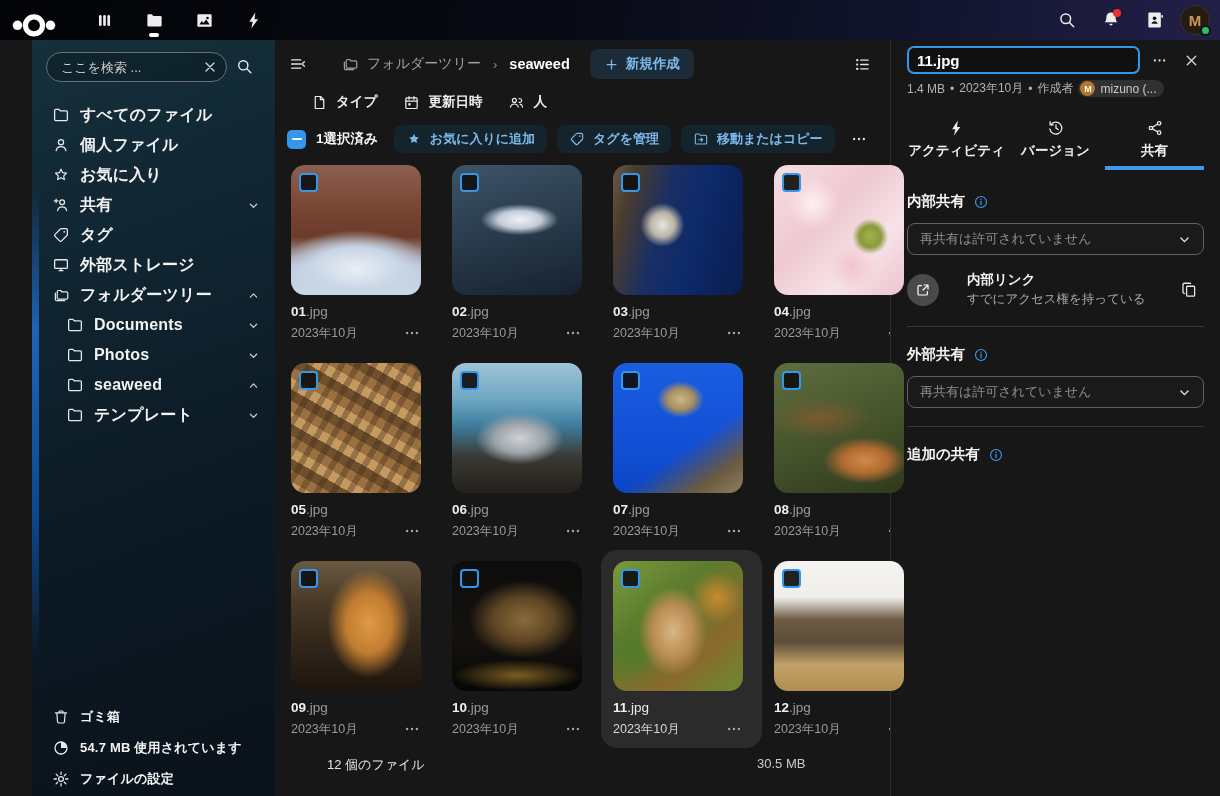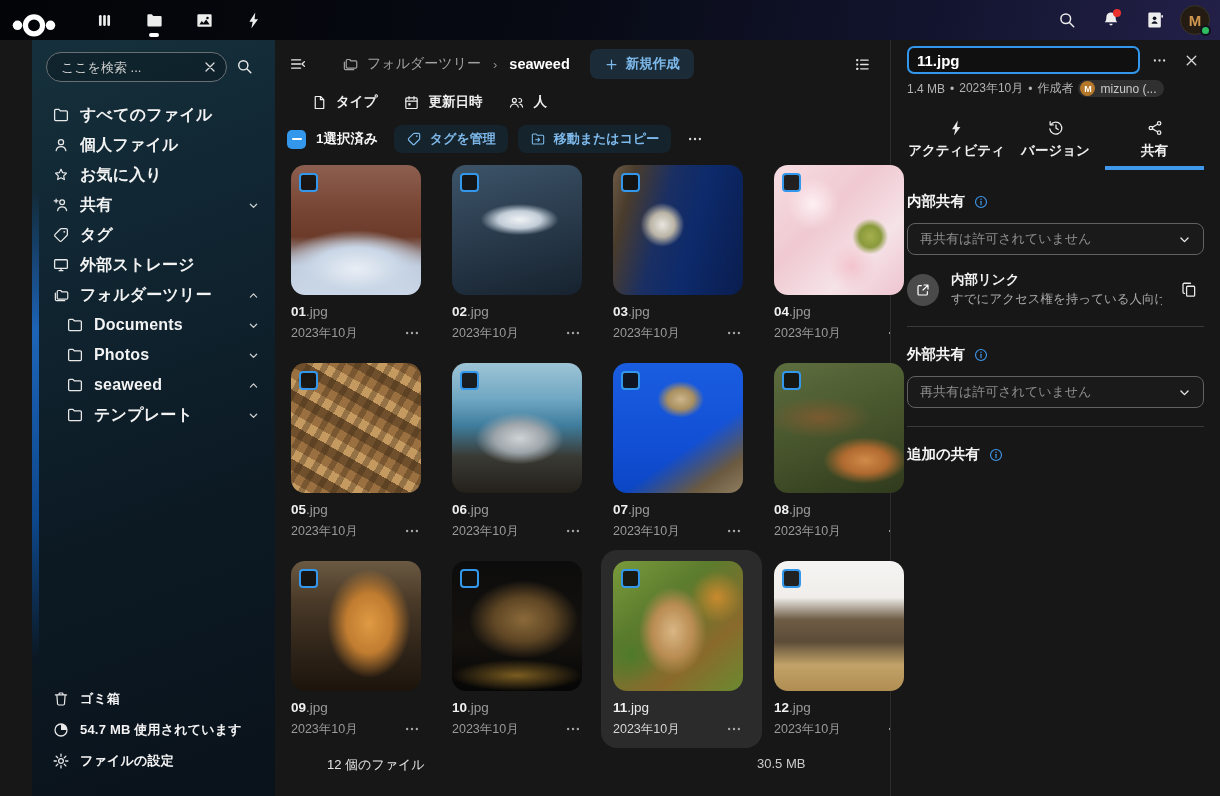--- a/index.html
+++ b/index.html
@@ -47,21 +47,21 @@
   .sb-search input::placeholder{color:#cfcfcf}
   .sb-clear{position:absolute;right:9px;top:7px;width:16px;height:16px;color:#dcdcdc;cursor:pointer}
   .sb-mag{width:30px;height:30px;color:#ececec;cursor:pointer}
   .sb-mag .ic{width:19px;height:19px;margin:5px auto}
   .nav{padding:8px 8px 0 10px}
   .nav-item{display:flex;align-items:center;height:30px;gap:10px;padding:0 6px 0 10px;border-radius:8px;cursor:pointer;color:#f3f3f3}
   .nav-item .ic{width:18px;height:18px;color:#e9e9e9}
   .nav-item .lbl{flex:1;font-size:16px;font-weight:bold;letter-spacing:.2px;white-space:nowrap;overflow:hidden}
   .nav-item .chev{width:15px;height:15px;color:#d2d2d2}
   .nav-item.child{padding-left:24px}
-  .sb-footer{margin-top:auto;padding:0 8px 20px 10px}
+  .sb-footer{margin-top:auto;padding:0 8px 2px 10px}
   .sb-footer .nav-item{height:31px}
   .sb-footer .nav-item .lbl{font-size:13px}
 
   
   .main{flex:1;min-width:0;display:flex;flex-direction:column;background:var(--bg-main)}
   .crumb-row{display:flex;align-items:center;height:36px;margin-top:6px;padding:0 12px 0 8px;gap:4px}
   .collapse-btn{width:30px;height:30px;color:#e6e6e6;cursor:pointer;display:flex;align-items:center;justify-content:center}
   .collapse-btn .ic{width:18px;height:18px}
   .crumb{display:flex;align-items:center;gap:8px;margin-left:24px}
   .crumb .ic{width:18px;height:18px;color:#a2a2a2}
@@ -121,21 +121,21 @@
   .tab .tab-icon{width:18px;height:18px;color:#eaeaea}
   .tab .tab-label{font-size:13.5px;font-weight:bold}
   .tab.active::after{content:"";position:absolute;left:0;right:0;bottom:0;height:4px;background:#3f98ec}
   .panel-body{padding-top:22px}
   .sec-head{display:flex;align-items:center;gap:8px;font-size:14.5px;font-weight:bold;color:#f5f5f5}
   .info-ic{width:16px;height:16px;color:#3f98ec;cursor:pointer}
   .share-select{display:flex;align-items:center;margin-top:12px;height:32px;border:1.5px solid #616161;border-radius:8px;
     padding:0 10px 0 12px;cursor:pointer;background:#1a1a1a}
   .share-select .ph-text{flex:1;font-size:13px;color:#8f8f8f;white-space:nowrap;overflow:hidden}
   .share-select .chev{width:17px;height:17px;color:#e8e8e8}
-  .link-row{display:flex;align-items:center;gap:12px;margin-top:16px}
+  .link-row{display:flex;align-items:center;gap:28px;margin-top:16px}
   .link-avatar{width:32px;height:32px;border-radius:50%;background:#4a4a4a;color:#fff;display:flex;align-items:center;justify-content:center;flex:none}
   .link-avatar .ic{width:16px;height:16px}
   .link-text{flex:1;min-width:0}
   .link-title{font-size:13.5px;font-weight:bold;color:#f2f2f2}
   .link-sub{font-size:12.5px;color:#a8a8a8;margin-top:2px;white-space:nowrap;overflow:hidden}
   .copy-btn{width:30px;height:30px;display:flex;align-items:center;justify-content:center;color:#e8e8e8;cursor:pointer}
   .copy-btn .ic{width:18px;height:18px}
   .divider{height:1px;background:#3a3a3a;margin:18px 0}
 </style>
 </head>
@@ -470,20 +470,28 @@
               <path d="M15.5 6.7a2.7 2.7 0 110 4.9M17 14.3c2 .4 3.2 1.7 3.6 4.2" fill="none" stroke="currentColor" stroke-linecap="round" stroke-linejoin="round" stroke-width="1.6"></path>
             </svg>
           </span>
           <span>人</span>
         </div>
     </div>
 
     <div class="sel-row">
       <span class="sel-check"></span>
       <span class="sel-count">1選択済み</span>
+      <div class="sel-btn">
+          <span class="ic">
+            <svg viewBox="0 0 24 24">
+              <path fill="currentColor" d="M12 4.3l2.2 4.6 5 .7-3.6 3.5.9 5-4.5-2.4-4.5 2.4.9-5L4.8 9.6l5-.7z"></path>
+            </svg>
+          </span>
+          <span>お気に入りに追加</span>
+        </div>
         <div class="sel-btn">
           <span class="ic">
             <svg viewBox="0 0 24 24">
               <path d="M12.6 3.5h6a1.9 1.9 0 011.9 1.9v6a1.9 1.9 0 01-.56 1.35l-7.1 7.1a1.9 1.9 0 01-2.7 0l-6-6a1.9 1.9 0 010-2.7l7.1-7.1a1.9 1.9 0 011.36-.55z" fill="none" stroke="currentColor" stroke-linecap="round" stroke-linejoin="round" stroke-width="1.7"></path>
               <circle cx="16.3" cy="7.7" r="1.2" fill="currentColor"></circle>
             </svg>
           </span>
           <span>タグを管理</span>
         </div>
         <div class="sel-btn">

